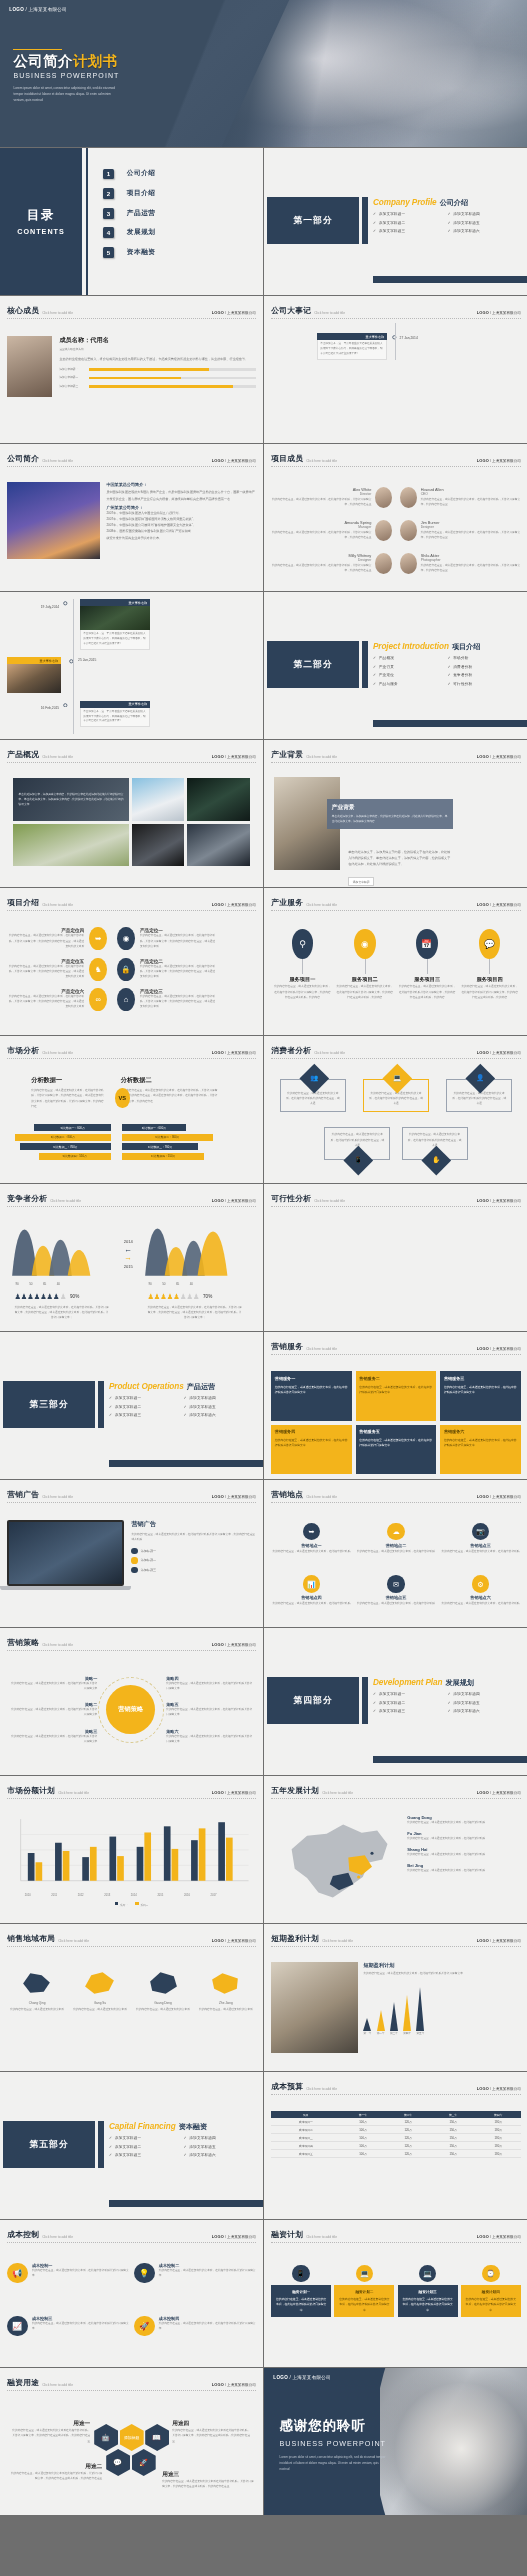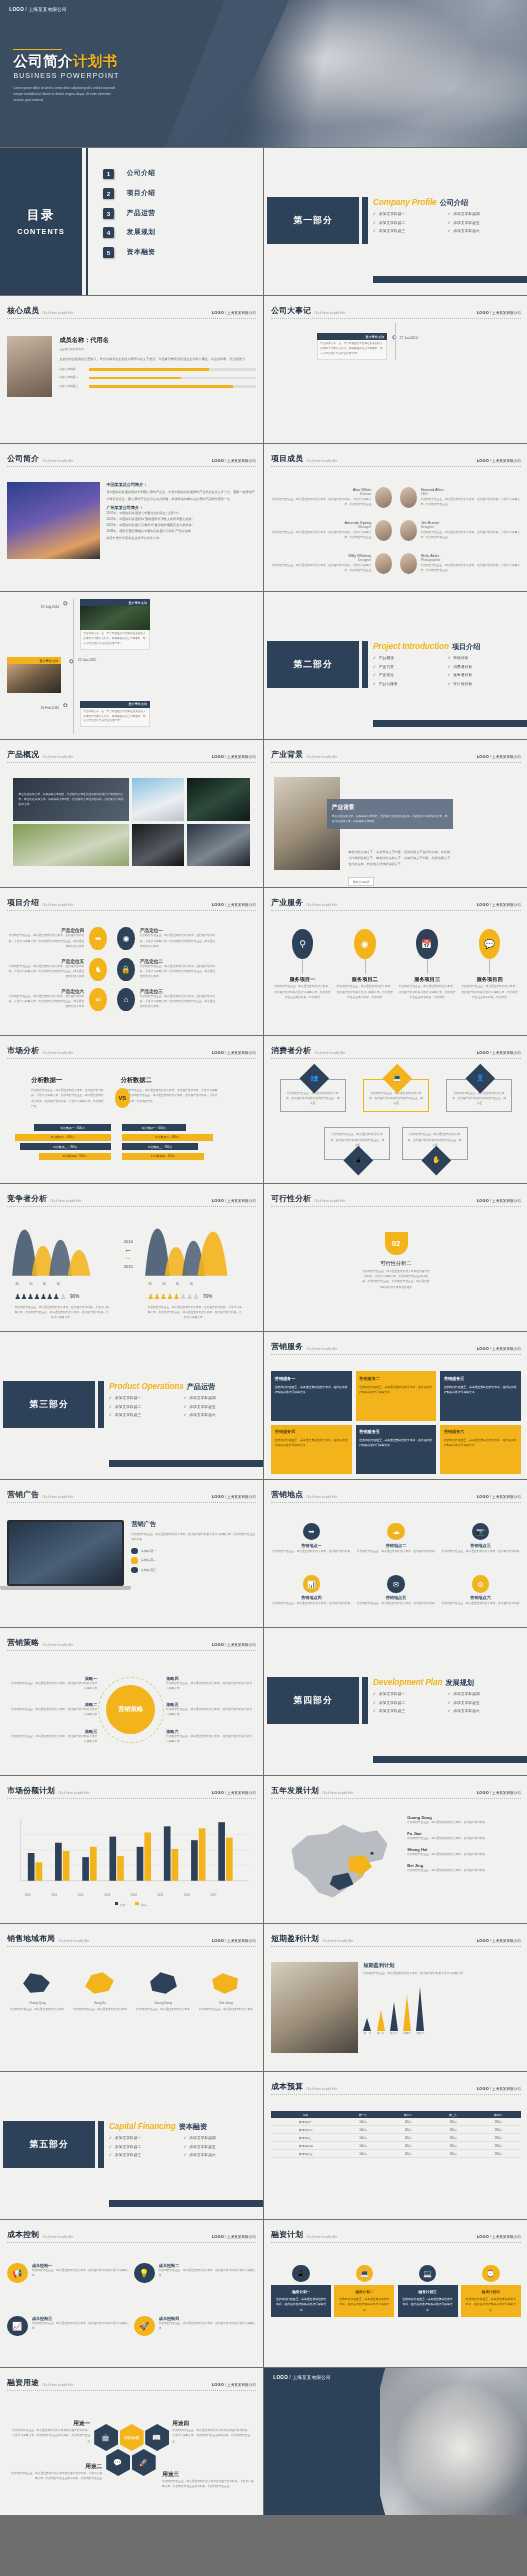--- a/index.html
+++ b/index.html
@@ -695,25 +695,20 @@
     </div>
 
     <div class="slide">
       <div class="hdr">
         <div class="t">可行性分析</div>
         <div class="sub">Click here to add title</div>
         <div class="brand"><b>LOGO</b> <span>/</span> <span>上海某某有限公司</span></div>
       </div>
       <div class="rule"></div>
       <div class="body" style="display:flex;justify-content:space-around;padding-top:20.6px;">
-        <div style="width:68px;text-align:center;">
-          <div class="circle-num gold" style="margin:0 auto;">02</div>
-          <div style="font-size:5.2px;color:#222;margin:5.2px 0 2.1px;">可行性分析二</div>
-          <div class="tiny">您的内容打在这里，或者通过复制您的文本后在此框中选择粘贴，并选择只保留文字，您的内容打在这里或者粘贴，您的内容打在这里，您的内容打在这里，或者通过复制粘贴您的文本后在此框中</div>
-        </div>
       </div>
     </div>
   </div>
 
   <div class="row">
     <div class="slide sec">
       <div class="block">
           <span>第三部分</span>
         </div>
       <div class="pipe"></div>
@@ -1215,17 +1210,22 @@
       </div>
     </div>
 
     <div class="slide endslide">
       <div class="photo"></div>
       <div class="logobar" style="z-index:4;">
         <span class="lg">LOGO</span>
         <span>/</span>
         <span>上海某某有限公司</span>
       </div>
+      <div class="txt">
+        <h1>感谢您的聆听</h1>
+        <h2>BUSINESS POWERPOINT</h2>
+        <p>Lorem ipsum dolor sit amet, consectetur adipisicing elit, sed do eiusmod tempor incididunt ut labore et dolore magna aliqua. Ut enim ad minim veniam, quis nostrud</p>
+      </div>
     </div>
   </div>
 
 </div>
 
 
 </body></html>

